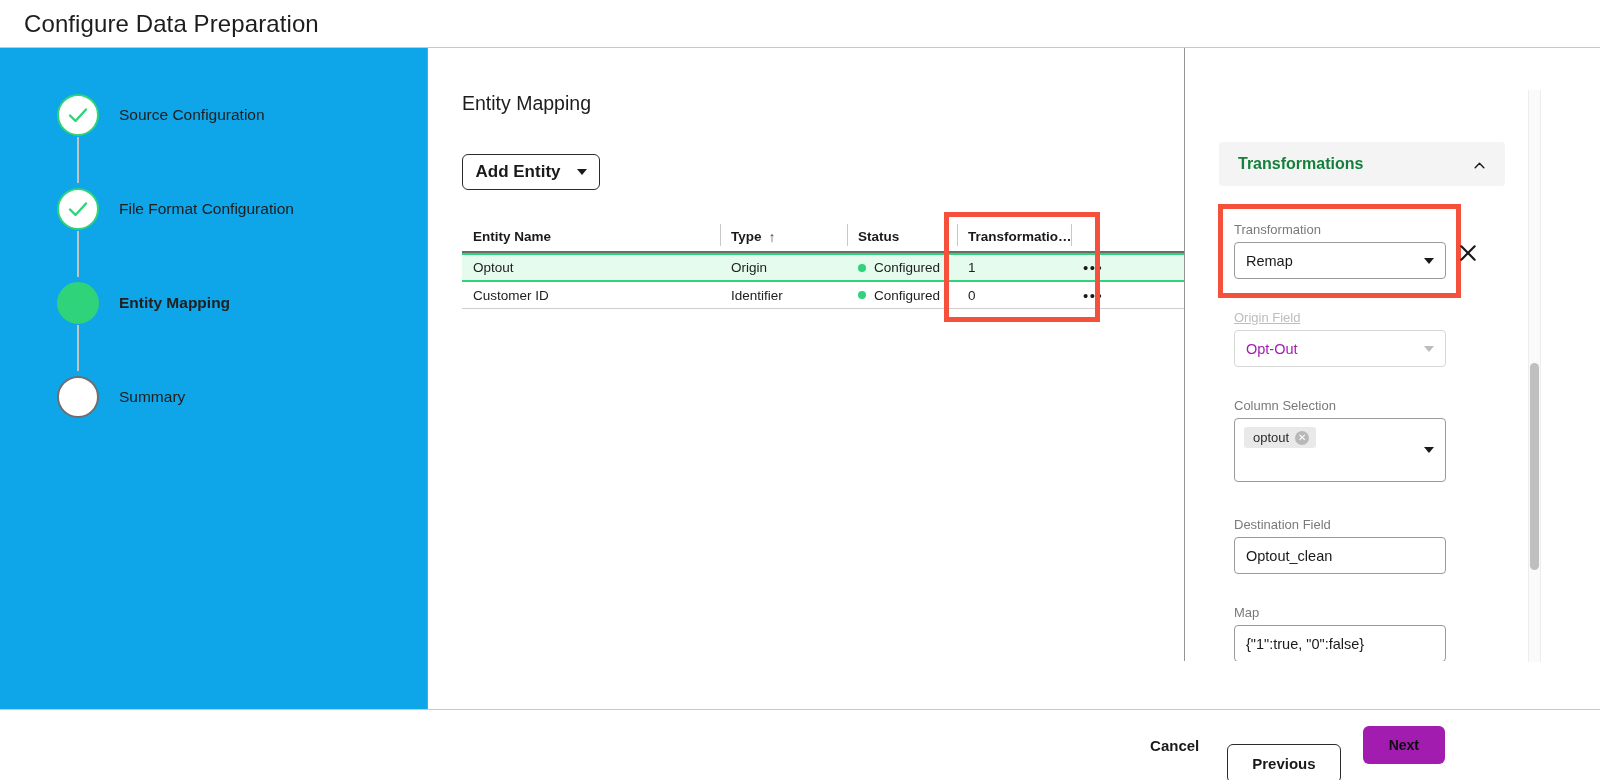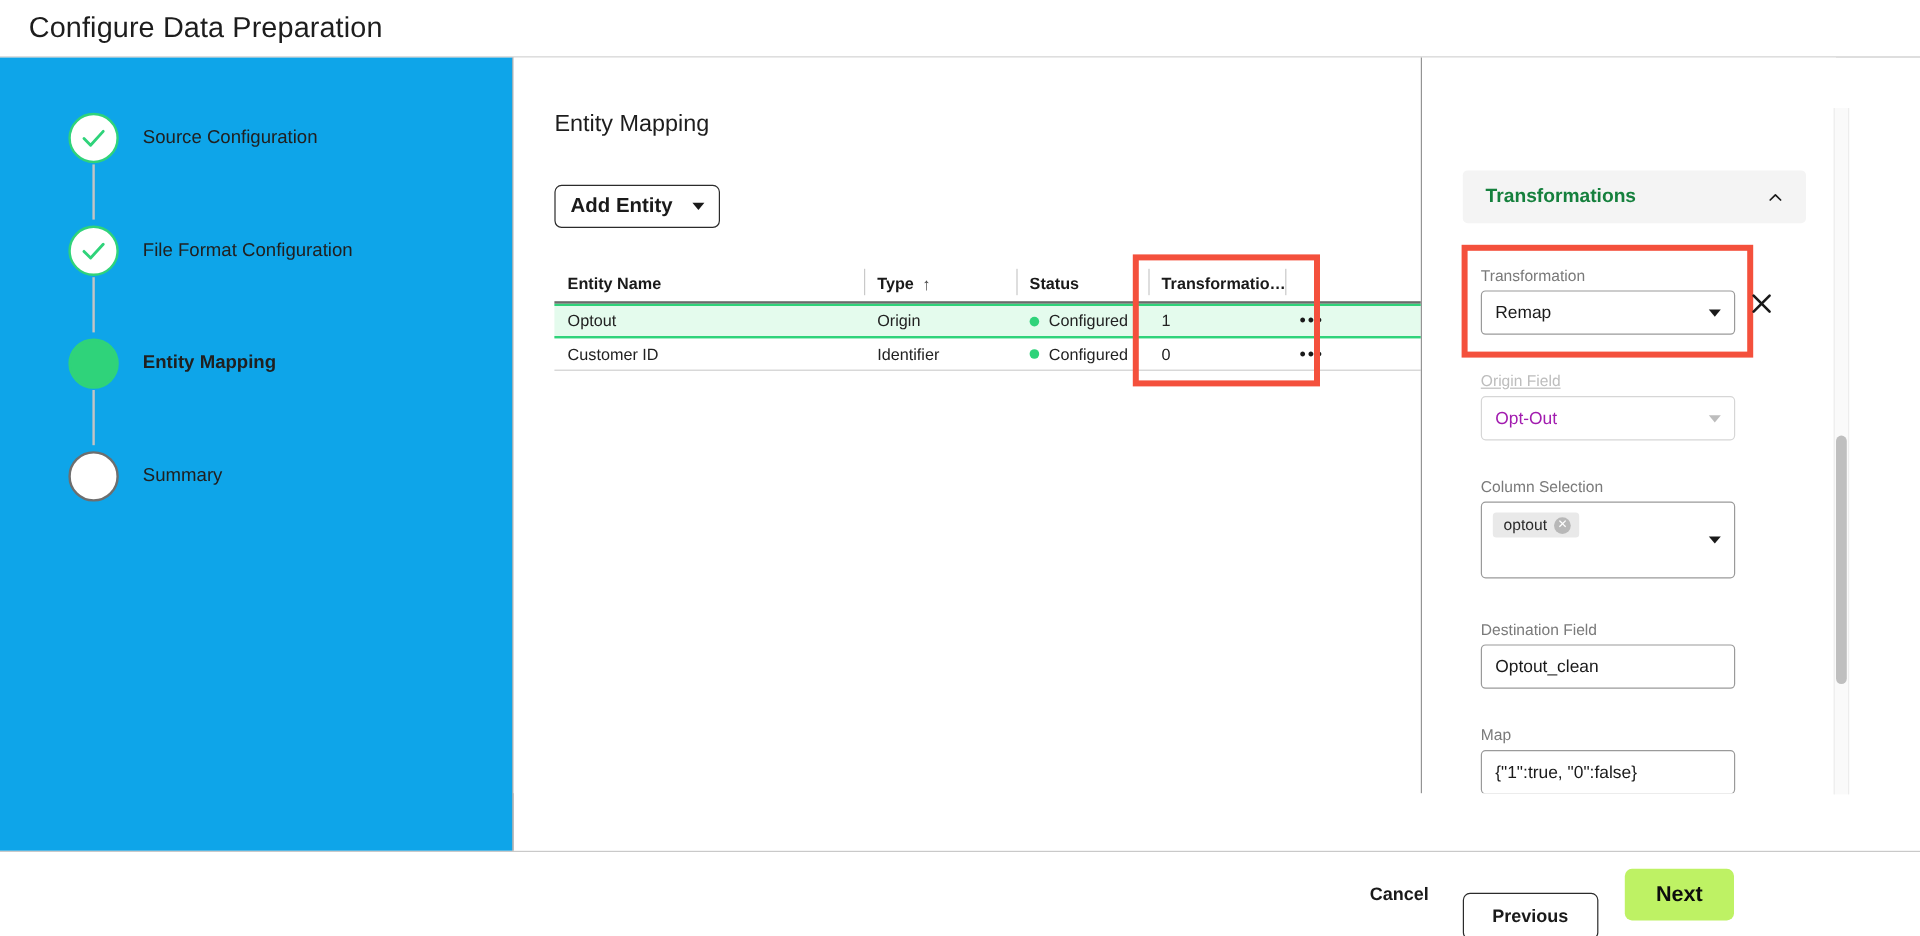--- a/index.html
+++ b/index.html
@@ -206,21 +206,21 @@
     font-size: 15px; font-weight: 700; color: #1a1a1a; background: none; border: none;
     cursor: pointer; padding: 8px 6px; font-family: "Liberation Sans", sans-serif;
   }
   .btn-outline {
     font-size: 15px; font-weight: 700; color: #1a1a1a; background: #fff;
     border: 1.4px solid #2b2b2b; border-radius: 6px; padding: 10px 24px; cursor: pointer;
     font-family: "Liberation Sans", sans-serif;
     margin-top: 36px;
   }
   .btn-primary {
-    font-size: 18px; font-weight: 700; color: #0d0d0d; background: #bef264;
+    font-size: 14px; font-weight: 700; color: #0d0d0d; background: #a21caf;
     border: none; border-radius: 6px; padding: 11px 26px; cursor: pointer;
     font-family: "Liberation Sans", sans-serif;
   }
 </style>
 </head>
 <body>
 
 <div class="page">
 
   <div class="titlebar">

